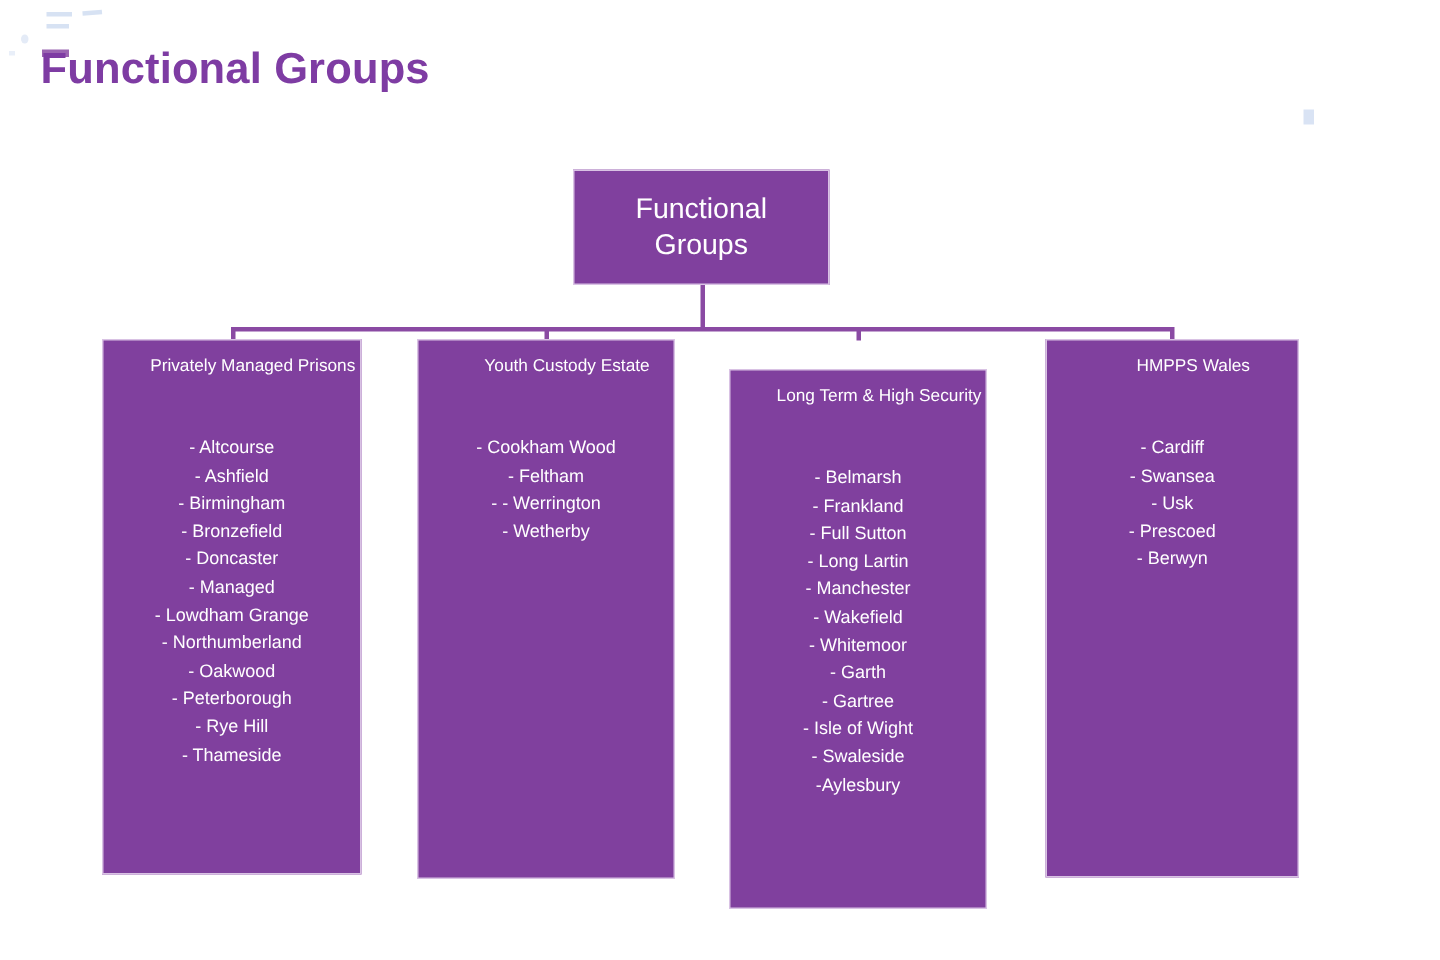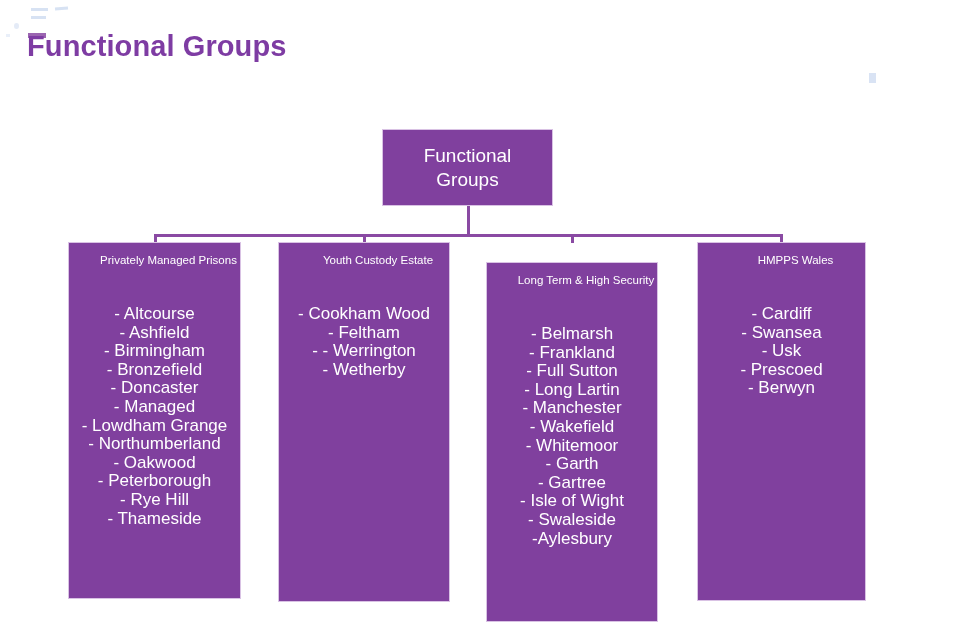--- a/index.html
+++ b/index.html
@@ -41,21 +41,21 @@
     font-weight: bold;
     color: #7e3ca3;
     letter-spacing: .1px;
     white-space: nowrap;
   }
 
   
   .chart {
     position: absolute;
     left: 0;
-    top: 16px;
+    top: 0;
     width: 960px;
     height: 560px;
   }
 
   .node {
     position: absolute;
     background: #80409e;
     border: 1px solid #d9c2e4;
     box-sizing: border-box;
   }
@@ -92,21 +92,21 @@
     line-height: 14px;
     padding-left: 28px;
   }
   .group-list {
     position: absolute;
     left: 0;
     right: 0;
     top: 62px;
     text-align: center;
     color: #ffffff;
-    font-size: 17px;
+    font-size: 12px;
     line-height: 18.6px;
   }
   .group-list .item {
     white-space: nowrap;
   }
 
   
   .col-0 { left: 68px;  width: 173px; height: 357px; }
   .col-1 { left: 278px; width: 172px; height: 360px; }
   .col-2 { left: 486px; width: 172px; height: 360px; margin-top: 20px; }

